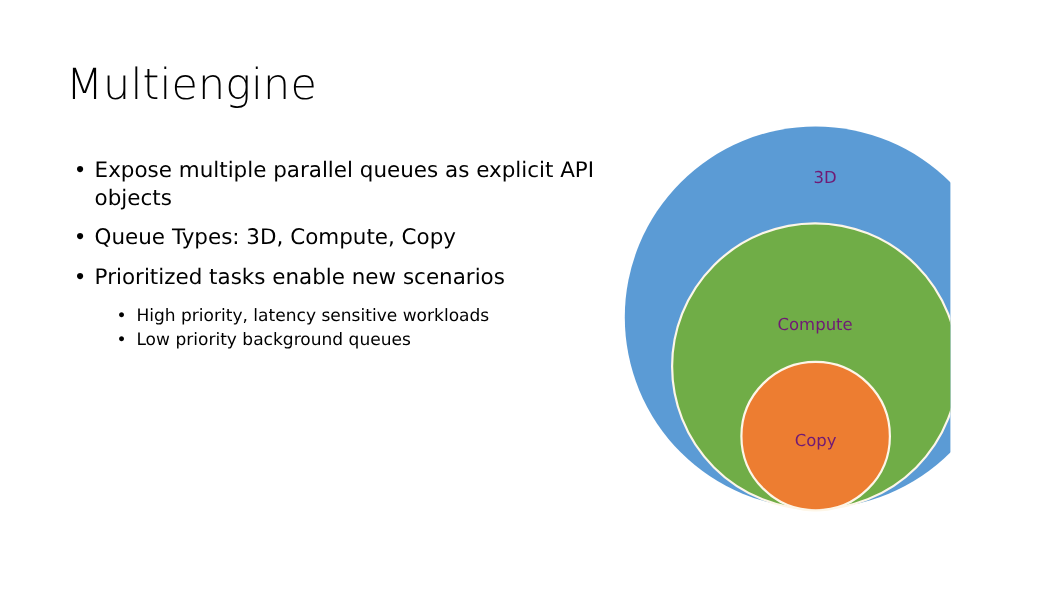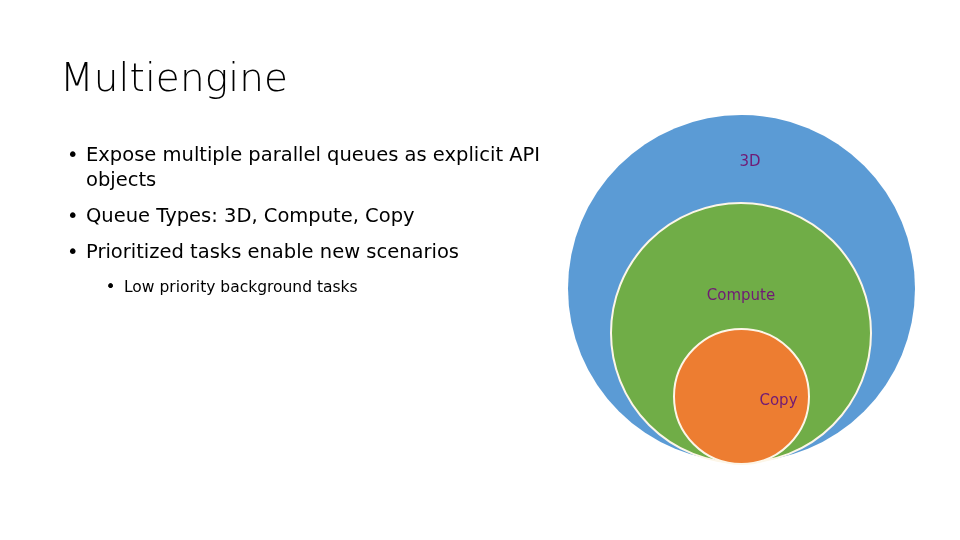--- a/index.html
+++ b/index.html
@@ -7,21 +7,21 @@
     margin: 0;
     padding: 0;
     background: #ffffff;
   }
   body {
     font-family: "DejaVu Sans", "Liberation Sans", sans-serif;
   }
 
   #slide {
     position: relative;
-    width: 960px;
+    width: 864px;
     height: 540px;
     background: #ffffff;
     overflow: hidden;
   }
 
   
   #slide-title {
     position: absolute;
     left: 60px;
     top: 54px;
@@ -142,21 +142,20 @@
     top: 223px;    
     width: 137px;
     height: 137px;
     background: #ed7d31;
     border: 2px solid #fdf6e8;
   }
   #label-copy {
     left: 113px;
     top: 282px;    
     width: 137px;
-    margin-left: 37px;
   }
 </style>
 </head>
 <body>
 
 <div id="slide">
 
   <div id="slide-title">Multiengine</div>
 
   <div id="body-list">
@@ -172,24 +171,25 @@
     </div>
 
     <div class="bullet-l1">
       <span class="bullet-dot">•</span>
       <span>Prioritized tasks enable new scenarios</span>
     </div>
 
     <div class="sub-group">
       <div class="bullet-l2">
         <span class="bullet-dot">•</span>
+        <span>High priority, latency sensitive workloads</span>
       </div>
       <div class="bullet-l2">
         <span class="bullet-dot">•</span>
-        <span>Low priority background tasks</span>
+        <span>Low priority background queues</span>
       </div>
     </div>
 
   </div>
 
   <div id="venn-diagram">
 
     <div class="venn-circle" id="circle-3d"></div>
 
     <div class="venn-circle" id="circle-compute"></div>

